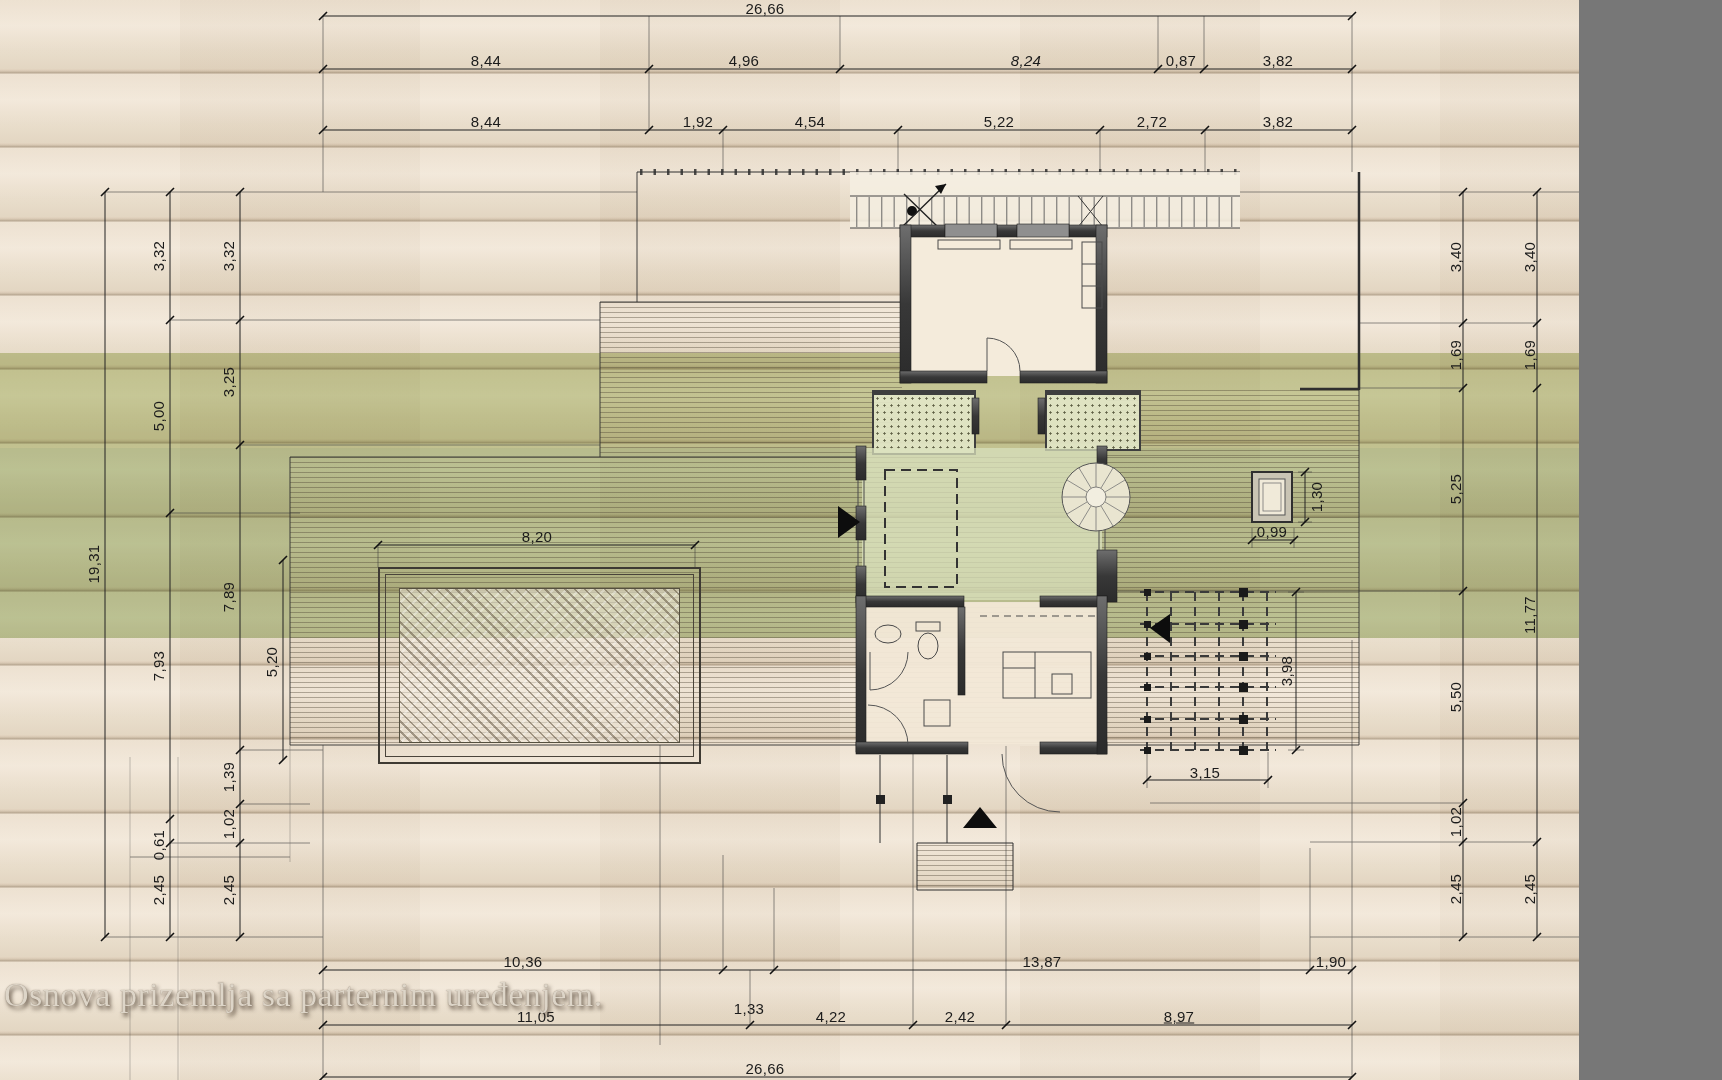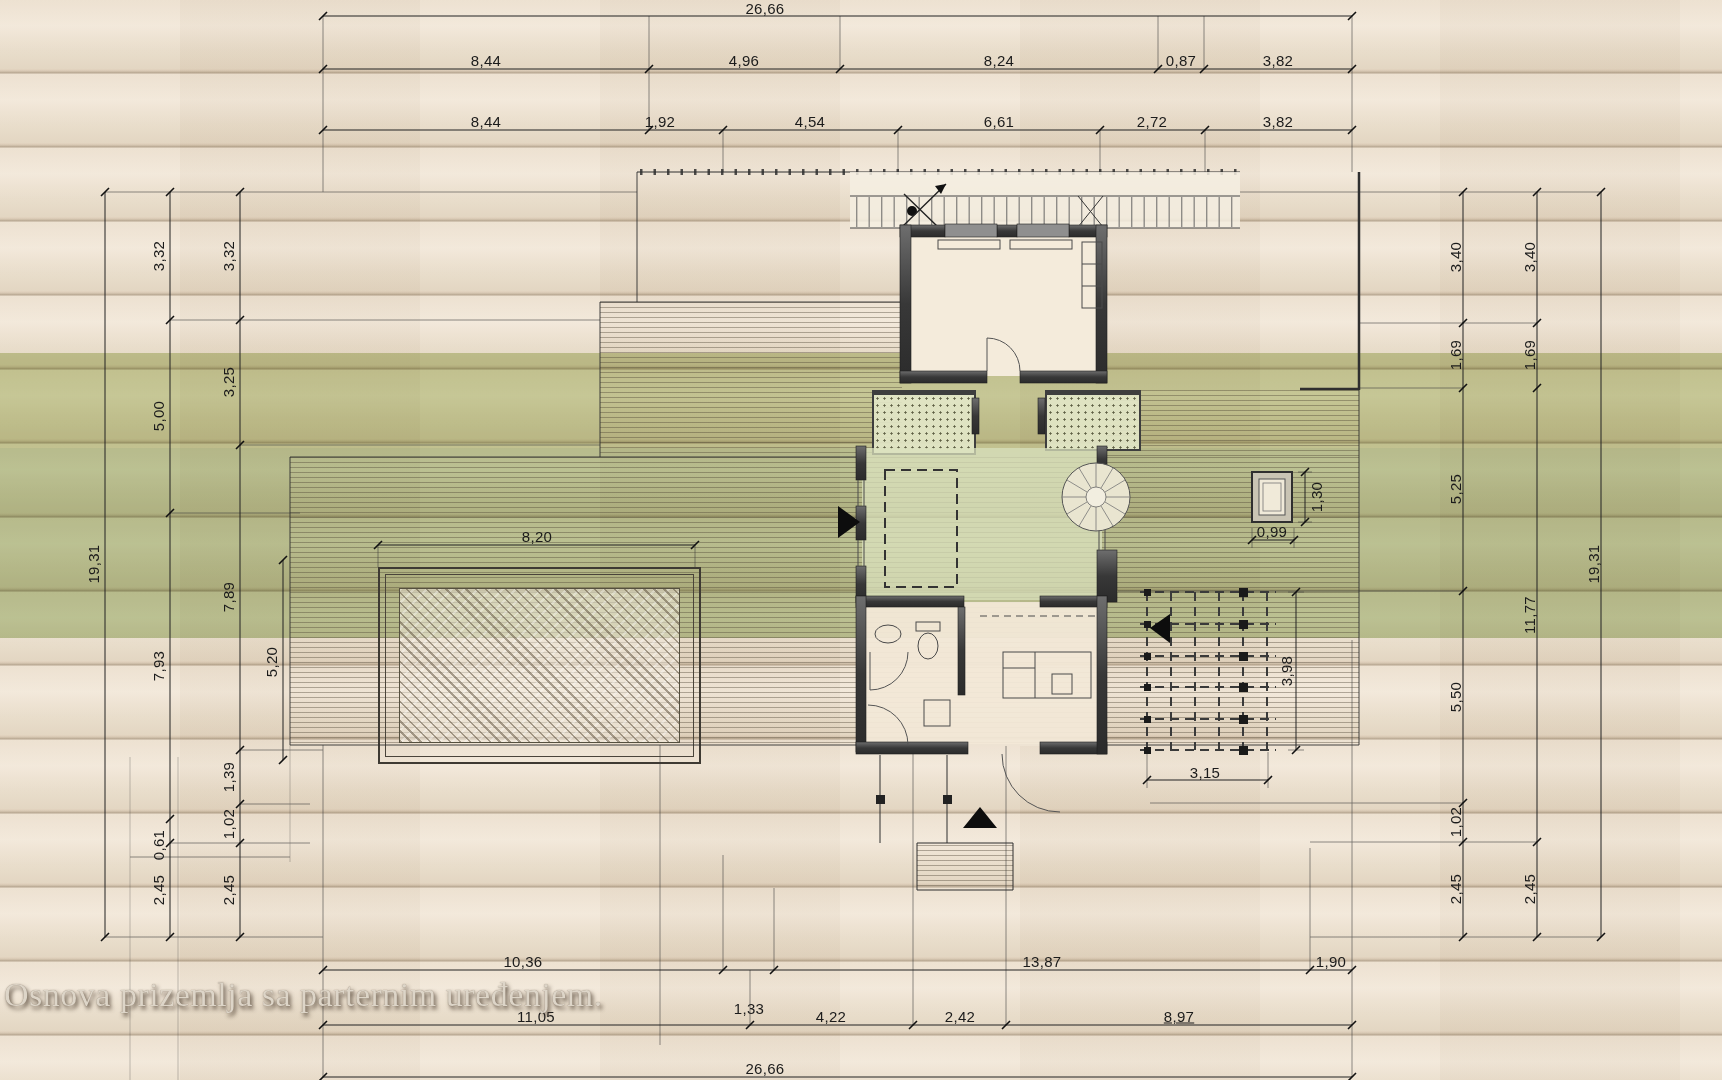--- a/index.html
+++ b/index.html
@@ -1,16 +1,16 @@
 <!DOCTYPE html>
 <html><head>
 <meta charset="utf-8">
 <style>
   html,body{margin:0;padding:0;background:#777;}
-  #canvas{position:relative;width:1722px;height:1080px;overflow:hidden;
+  #canvas{position:relative;width:1579px;height:1080px;overflow:hidden;
           font-family:"Liberation Sans",sans-serif;text-align:center;}
   
   #wood{position:absolute;inset:0;background-color:#e9ddcc;
     background-image:
       repeating-linear-gradient(180deg,
         #ece0cf 0px,#f2e8d9 26px,#e8dcc9 50px,#e2d4bf 69px,
         #d5c5ae 71px,#b2a089 73px,#ece0cf 74px),
       repeating-linear-gradient(180deg,
         rgba(190,165,140,0.10) 0 146px, rgba(255,255,255,0.12) 146px 292px);}
   
@@ -229,27 +229,27 @@
       <polygon points="838,506 838,538 860,522"></polygon>
       <polygon points="1170,614 1170,643 1150,628"></polygon>
       <polygon points="963,828 997,828 980,807"></polygon>
     </g>
   </svg>
 
   <div id="dim-layer">
       <span class="dim" style="left: 765px; top: 8px;">26,66</span>
       <span class="dim" style="left: 486px; top: 60px;">8,44</span>
       <span class="dim" style="left: 744px; top: 60px;">4,96</span>
-      <span class="dim" style="left: 999px; top: 60px;">8,24</span>
+      <span class="dim" style="left: 1026px; top: 60px; font-style: italic;">8,24</span>
       <span class="dim" style="left: 1181px; top: 60px;">0,87</span>
       <span class="dim" style="left: 1278px; top: 60px;">3,82</span>
       <span class="dim" style="left: 486px; top: 121px;">8,44</span>
-      <span class="dim" style="left: 660px; top: 121px;">1,92</span>
+      <span class="dim" style="left: 698px; top: 121px;">1,92</span>
       <span class="dim" style="left: 810px; top: 121px;">4,54</span>
-      <span class="dim" style="left: 999px; top: 121px;">6,61</span>
+      <span class="dim" style="left: 999px; top: 121px;">5,22</span>
       <span class="dim" style="left: 1152px; top: 121px;">2,72</span>
       <span class="dim" style="left: 1278px; top: 121px;">3,82</span>
       <span class="dim" style="left: 523px; top: 961px;">10,36</span>
       <span class="dim" style="left: 749px; top: 961px; margin-top: 47px;">1,33</span>
       <span class="dim" style="left: 1042px; top: 961px;">13,87</span>
       <span class="dim" style="left: 1331px; top: 961px;">1,90</span>
       <span class="dim" style="left: 536px; top: 1016px;">11,05</span>
       <span class="dim" style="left: 831px; top: 1016px;">4,22</span>
       <span class="dim" style="left: 960px; top: 1016px;">2,42</span>
       <span class="dim" style="left: 1179px; top: 1016px; text-decoration: underline;">8,97</span>

